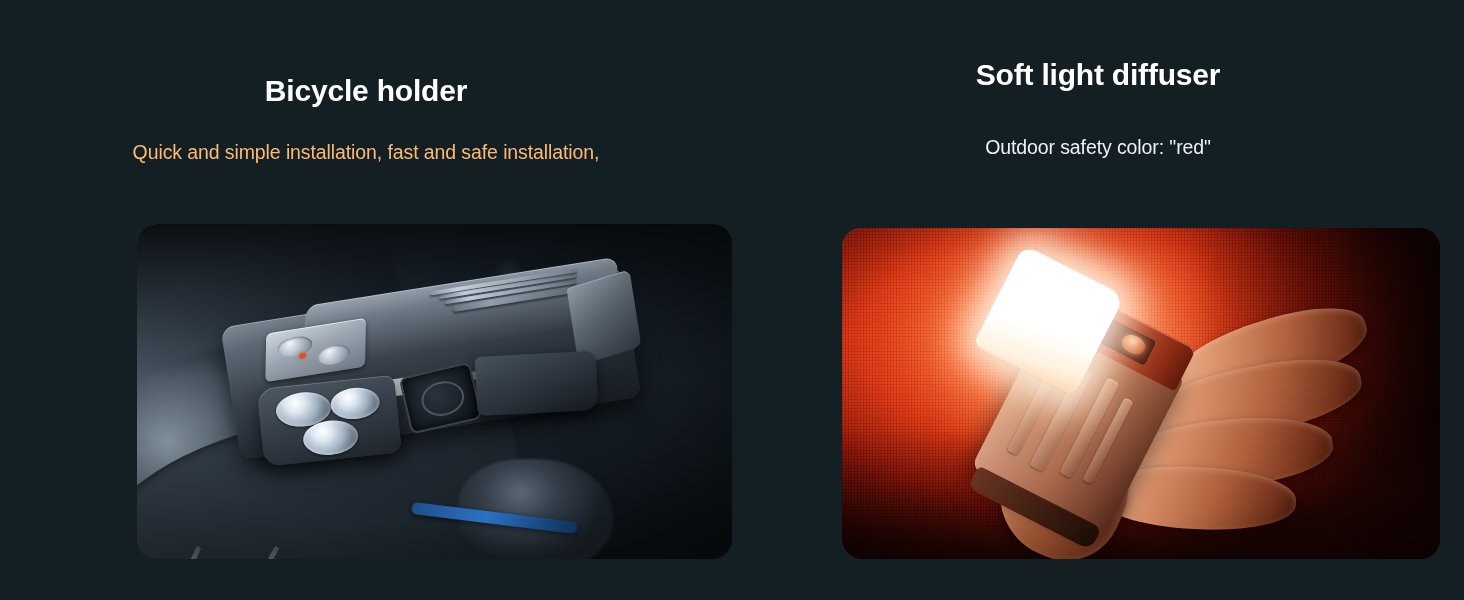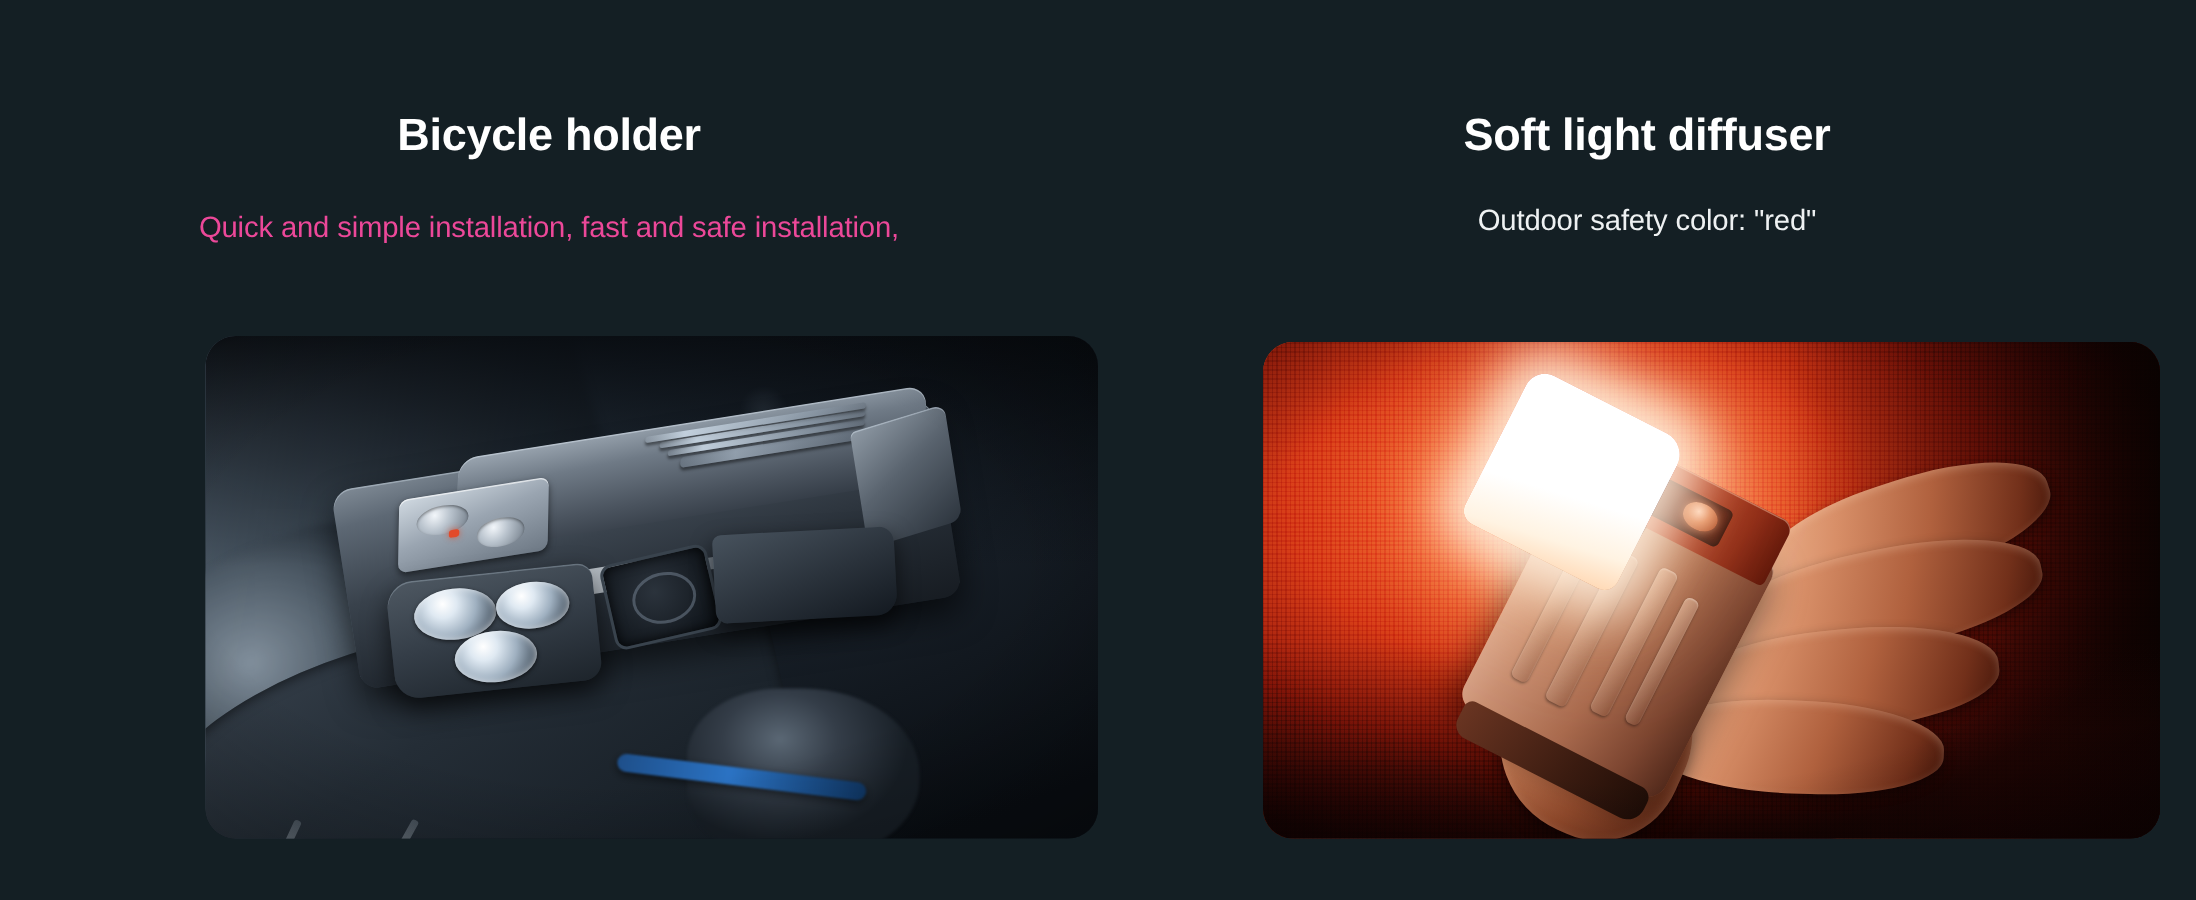--- a/index.html
+++ b/index.html
@@ -47,21 +47,21 @@
     width: 100%;
     text-align: center;
     color: #eef1f2;
     font-size: 19.5px;
     font-weight: normal;
     line-height: 30px;
     letter-spacing: -0.1px;
   }
   .left .panel-heading  { top: 48px; }
   .left .panel-sub      { top: 117px; }
-  .right .panel-heading { top: 48px; }
+  .right .panel-heading { top: 32px; }
   .right .panel-sub     { top: 112px; }
 
   
   .photo {
     position: absolute;
     border-radius: 20px;
     overflow: hidden;
     background: #0d1418;
   }
   .photo-left {
@@ -444,21 +444,21 @@
 </style>
 </head>
 <body style="background: rgb(20, 31, 36);">
 
 <div class="page">
 
   <section class="panel left">
 
     <h2 class="panel-heading" style="color: rgb(255, 255, 255);">Bicycle holder</h2>
 
-    <p class="panel-sub" style="color: #ec4899;">
+    <p class="panel-sub" style="color: #fdba74;">
       <span>Quick and simple installation, fast and safe installation,</span><br>
     </p>
 
     <figure class="photo photo-left" style="border-radius: 20px;">
       <div class="scene bike-bg">
         <div class="bar-blur"></div>
         <div class="bar-blur2"></div>
         <div class="bike-dark-top"></div>
         <div class="bokeh b1"></div>
         <div class="bokeh b2"></div>

